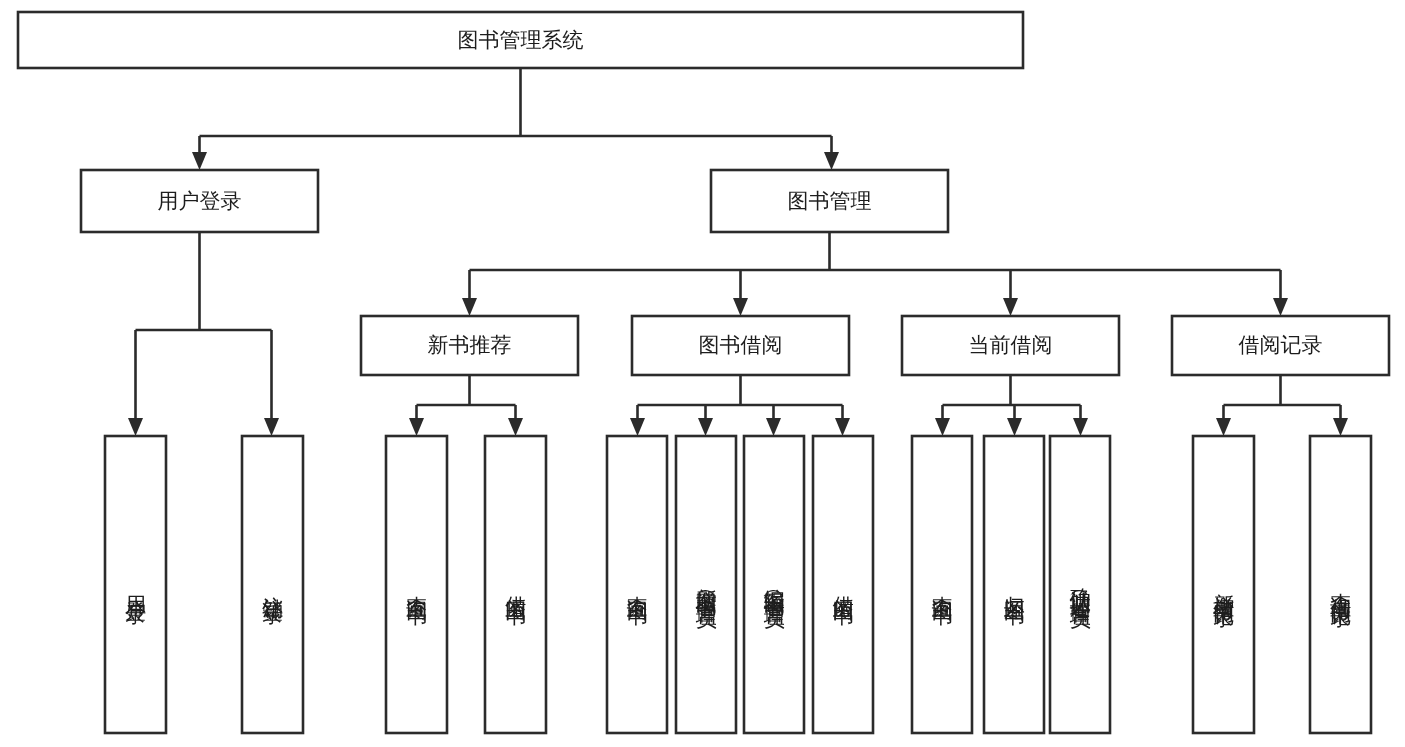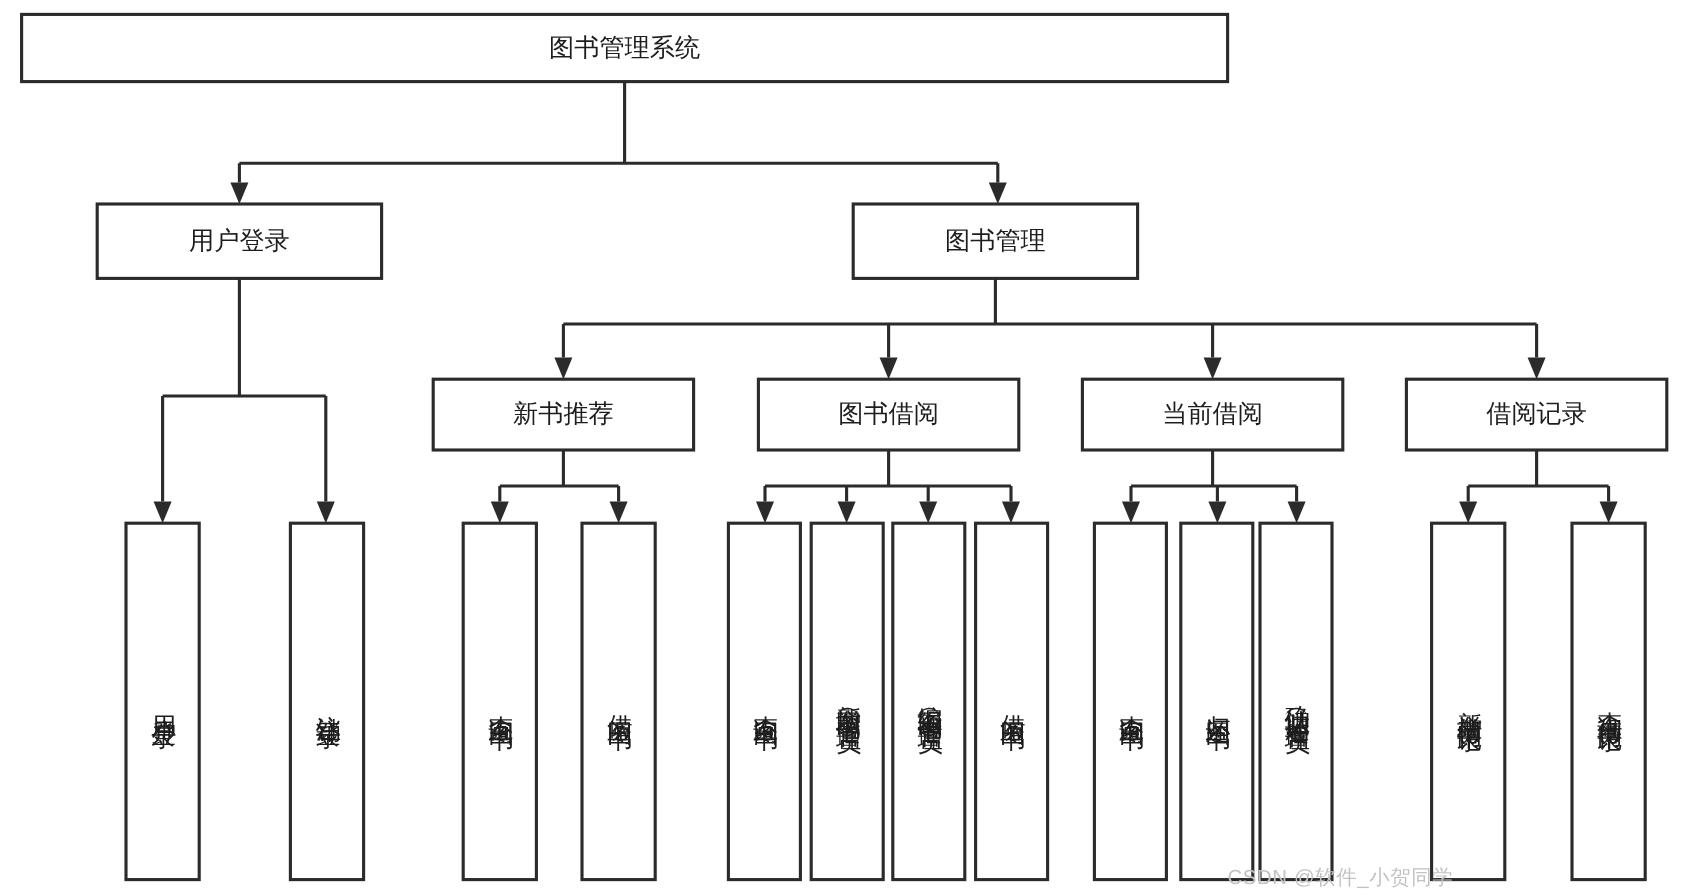--- a/index.html
+++ b/index.html
@@ -11,20 +11,21 @@
     width: 1405px;
     height: 747px;
     overflow: hidden;
     font-family: "Liberation Sans", "DejaVu Sans", sans-serif;
   }
   #diagram-root {
     position: relative;
     width: 1219px;
     height: 747px;
     background: #ffffff;
+    padding-left: 48px;
   }
   svg.flow {
     position: absolute;
     left: 0;
     top: 0;
     width: 1405px;
     height: 747px;
     display: block;
   }
   .node-box {
@@ -205,14 +206,13 @@
   <div class="leaf-label" style="left:607px;  top:436px; width:60px; height:297px;">查询图书</div>
   <div class="leaf-label" style="left:676px;  top:436px; width:60px; height:297px;">新增图书（管理员）</div>
   <div class="leaf-label" style="left:744px;  top:436px; width:60px; height:297px;">编辑图书（管理员）</div>
   <div class="leaf-label" style="left:813px;  top:436px; width:60px; height:297px;">借阅图书</div>
   <div class="leaf-label" style="left:912px;  top:436px; width:60px; height:297px;">查询图书</div>
   <div class="leaf-label" style="left:984px;  top:436px; width:60px; height:297px;">归还图书</div>
   <div class="leaf-label" style="left:1050px; top:436px; width:60px; height:297px;">确认归还（管理员）</div>
   <div class="leaf-label" style="left:1193px; top:436px; width:61px; height:297px;">新增借阅记录</div>
   <div class="leaf-label" style="left:1310px; top:436px; width:61px; height:297px;">查询借阅记录</div>
 
-  <div class="watermark">CSDN @软件_小贺同学</div>
 </div>
 
 </body></html>

